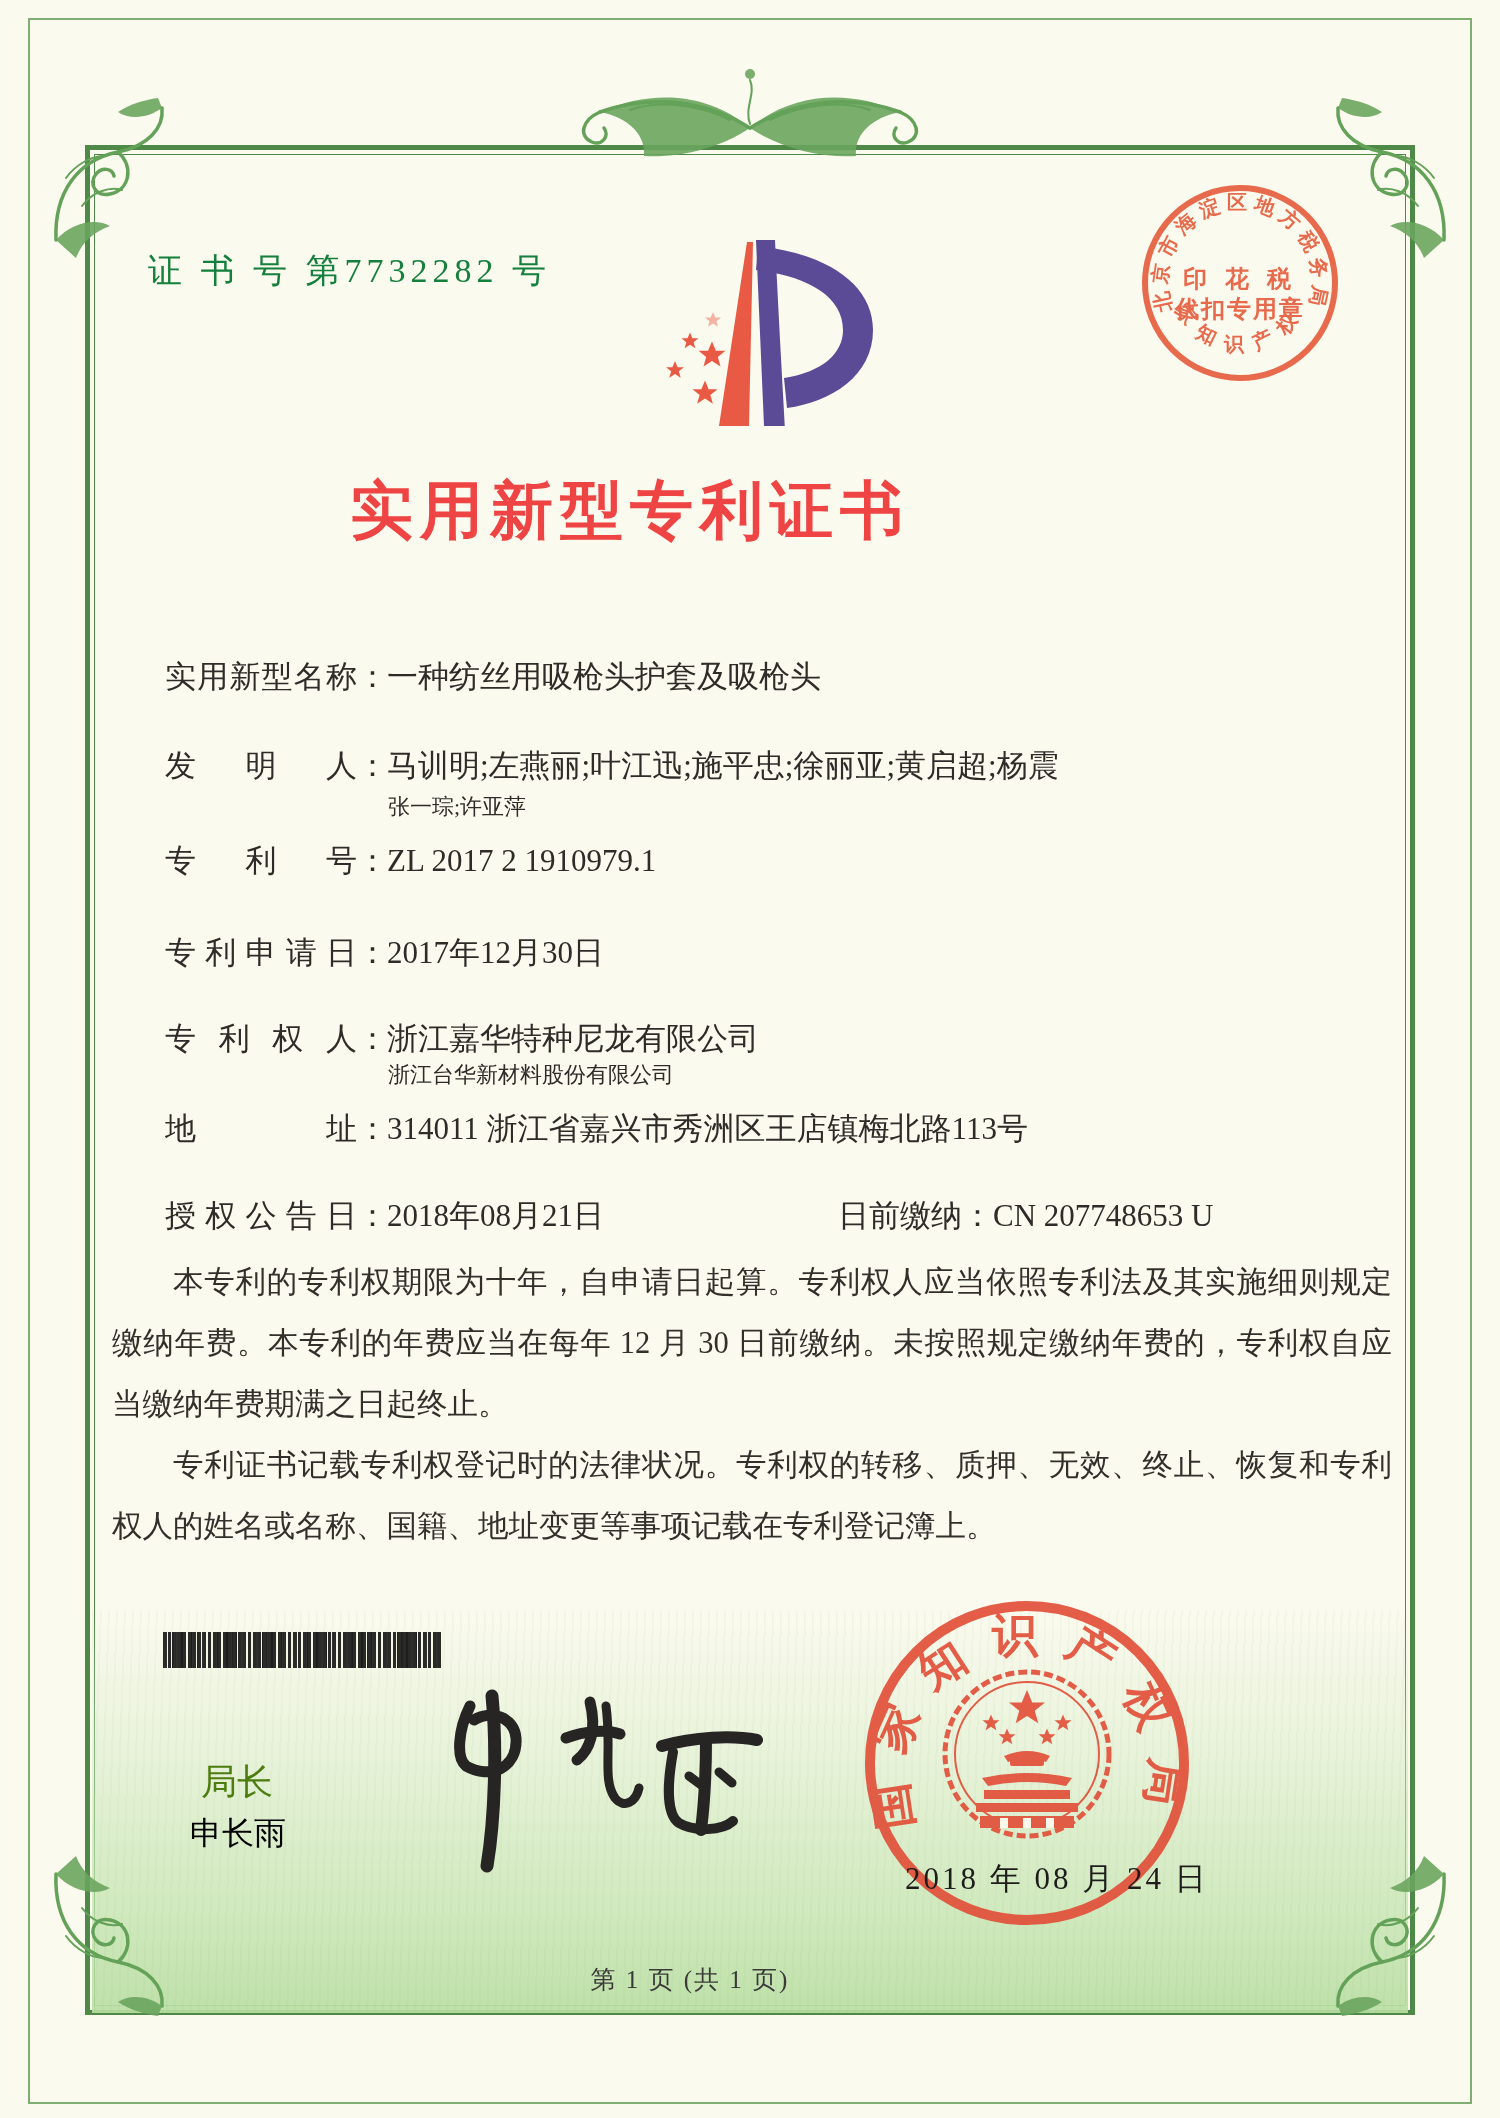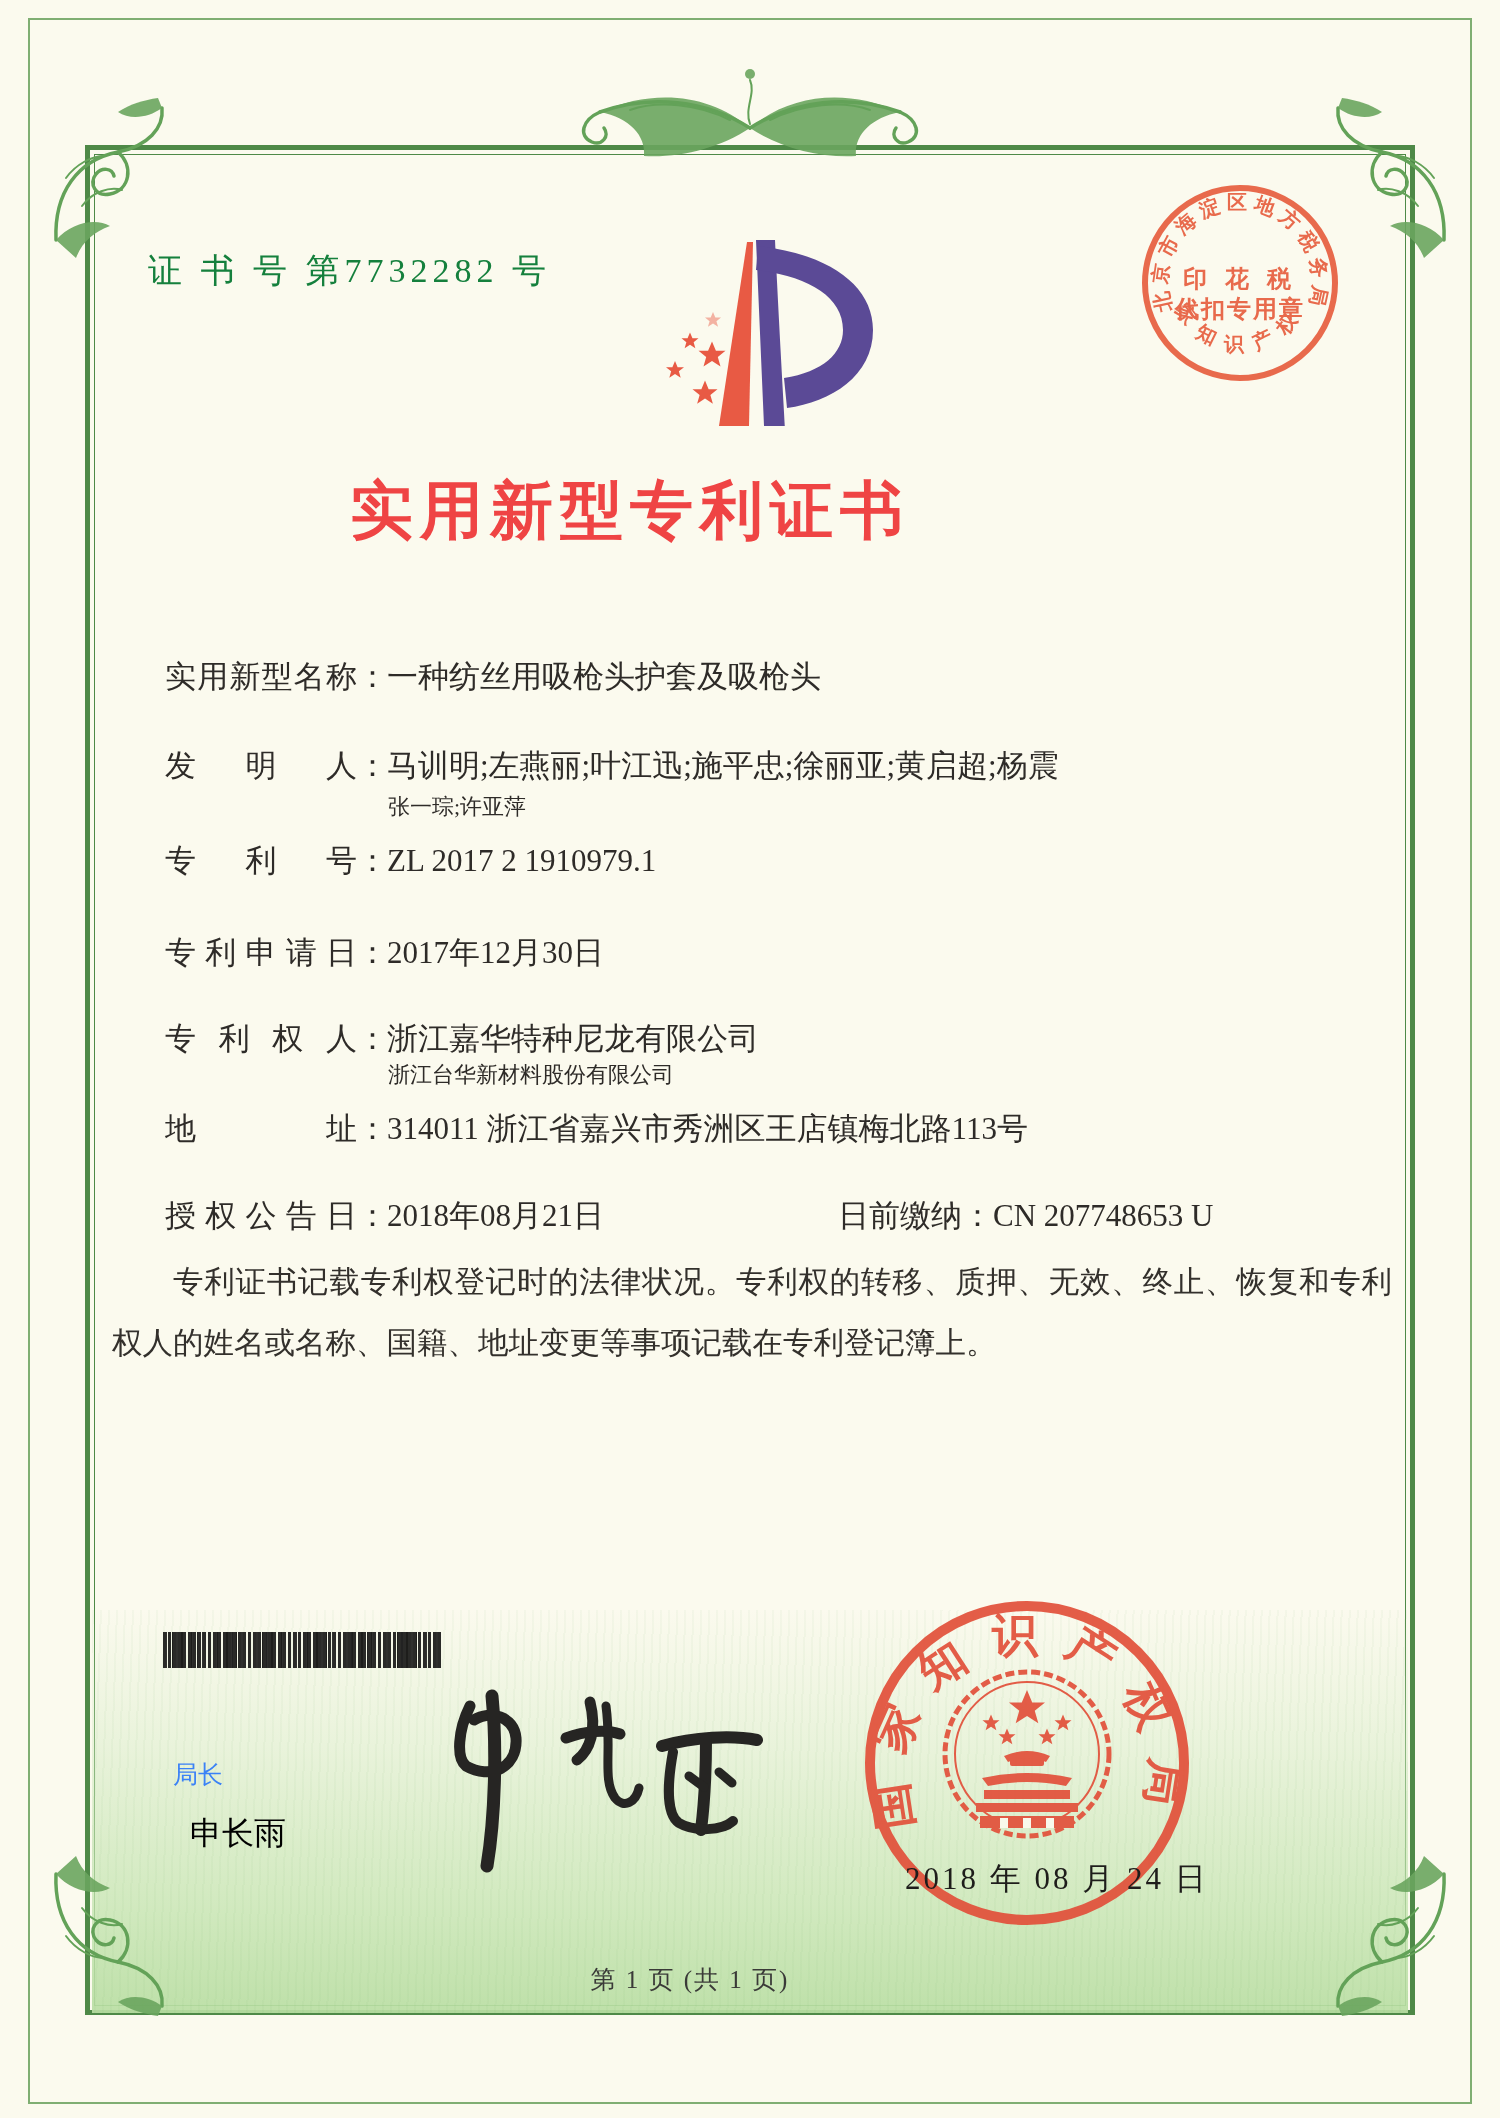--- a/index.html
+++ b/index.html
@@ -25,21 +25,21 @@
   .cont{left:388px;font-size:22px;white-space:nowrap;}
   .grant-no{left:838px;top:1195px;font-size:31px;white-space:nowrap;}
   .paras{left:112px;top:1252px;width:1280px;font-size:30.5px;line-height:61px;text-align:justify;color:#33302c;}
   .paras p{margin:0;text-indent:2em;}
   .barcode{left:163px;top:1632px;width:278px;height:36px;background-color:transparent;
     background-image:
       repeating-linear-gradient(90deg,#2a2a28 0 3px,transparent 3px 5px),
       repeating-linear-gradient(90deg,#1d1d1b 0 2px,transparent 2px 9px),
       repeating-linear-gradient(90deg,#30302e 0 4px,transparent 4px 13px),
       repeating-linear-gradient(90deg,#222 0 2px,transparent 2px 17px);}
-  .signoff-title{left:173px;top:1758px;font-size:25px;font-family:"Liberation Sans",sans-serif;color:#3b82f6;}
+  .signoff-title{left:201px;top:1758px;font-size:36px;font-family:"Liberation Sans",sans-serif;color:#4d7c0f;}
   .signoff-name{left:190px;top:1812px;font-size:32px;font-family:"Liberation Sans",sans-serif;color:#000000;}
   .seal-date{left:905px;top:1858px;font-size:31px;letter-spacing:3px;color:#1e1d1b;z-index:6;}
   .footer{left:540px;top:1963px;width:300px;text-align:center;font-size:25px;letter-spacing:2px;color:#3a3a38;}
   svg{display:block;}
   .vine{fill:none;stroke:#63a258;stroke-width:3.5px;stroke-linecap:round;}
   .vine.thin{stroke-width:2px;}
   .leaf{fill:#6aa55e;stroke:none;opacity:.9;}
   .sig-stroke{fill:none;stroke:#262523;stroke-linecap:round;stroke-linejoin:round;}
 </style>
 </head>
@@ -150,20 +150,21 @@
 </div>
 
 <div class="abs frow" style="top:1195px;">
   <span class="flabel">授权公告日</span><span class="fcolon">：</span><span>2018年08月21日</span>
 </div>
 <div class="abs grant-no">
   <span>日前缴纳</span><span>：</span><span>CN 207748653 U</span>
 </div>
 
 <div class="abs paras">
+  <p>本专利的专利权期限为十年，自申请日起算。专利权人应当依照专利法及其实施细则规定缴纳年费。本专利的年费应当在每年 12 月 30 日前缴纳。未按照规定缴纳年费的，专利权自应当缴纳年费期满之日起终止。</p>
   <p>专利证书记载专利权登记时的法律状况。专利权的转移、质押、无效、终止、恢复和专利权人的姓名或名称、国籍、地址变更等事项记载在专利登记簿上。</p>
 </div>
 
 <div class="abs barcode"></div>
 
 <div class="abs signoff-title">局长</div>
 <div class="abs signoff-name">申长雨</div>
 
 <svg class="abs" style="left:400px;top:1688px;z-index:5;" width="380" height="210" viewBox="0 0 380 210">
   <g class="sig-stroke" stroke-width="11">

